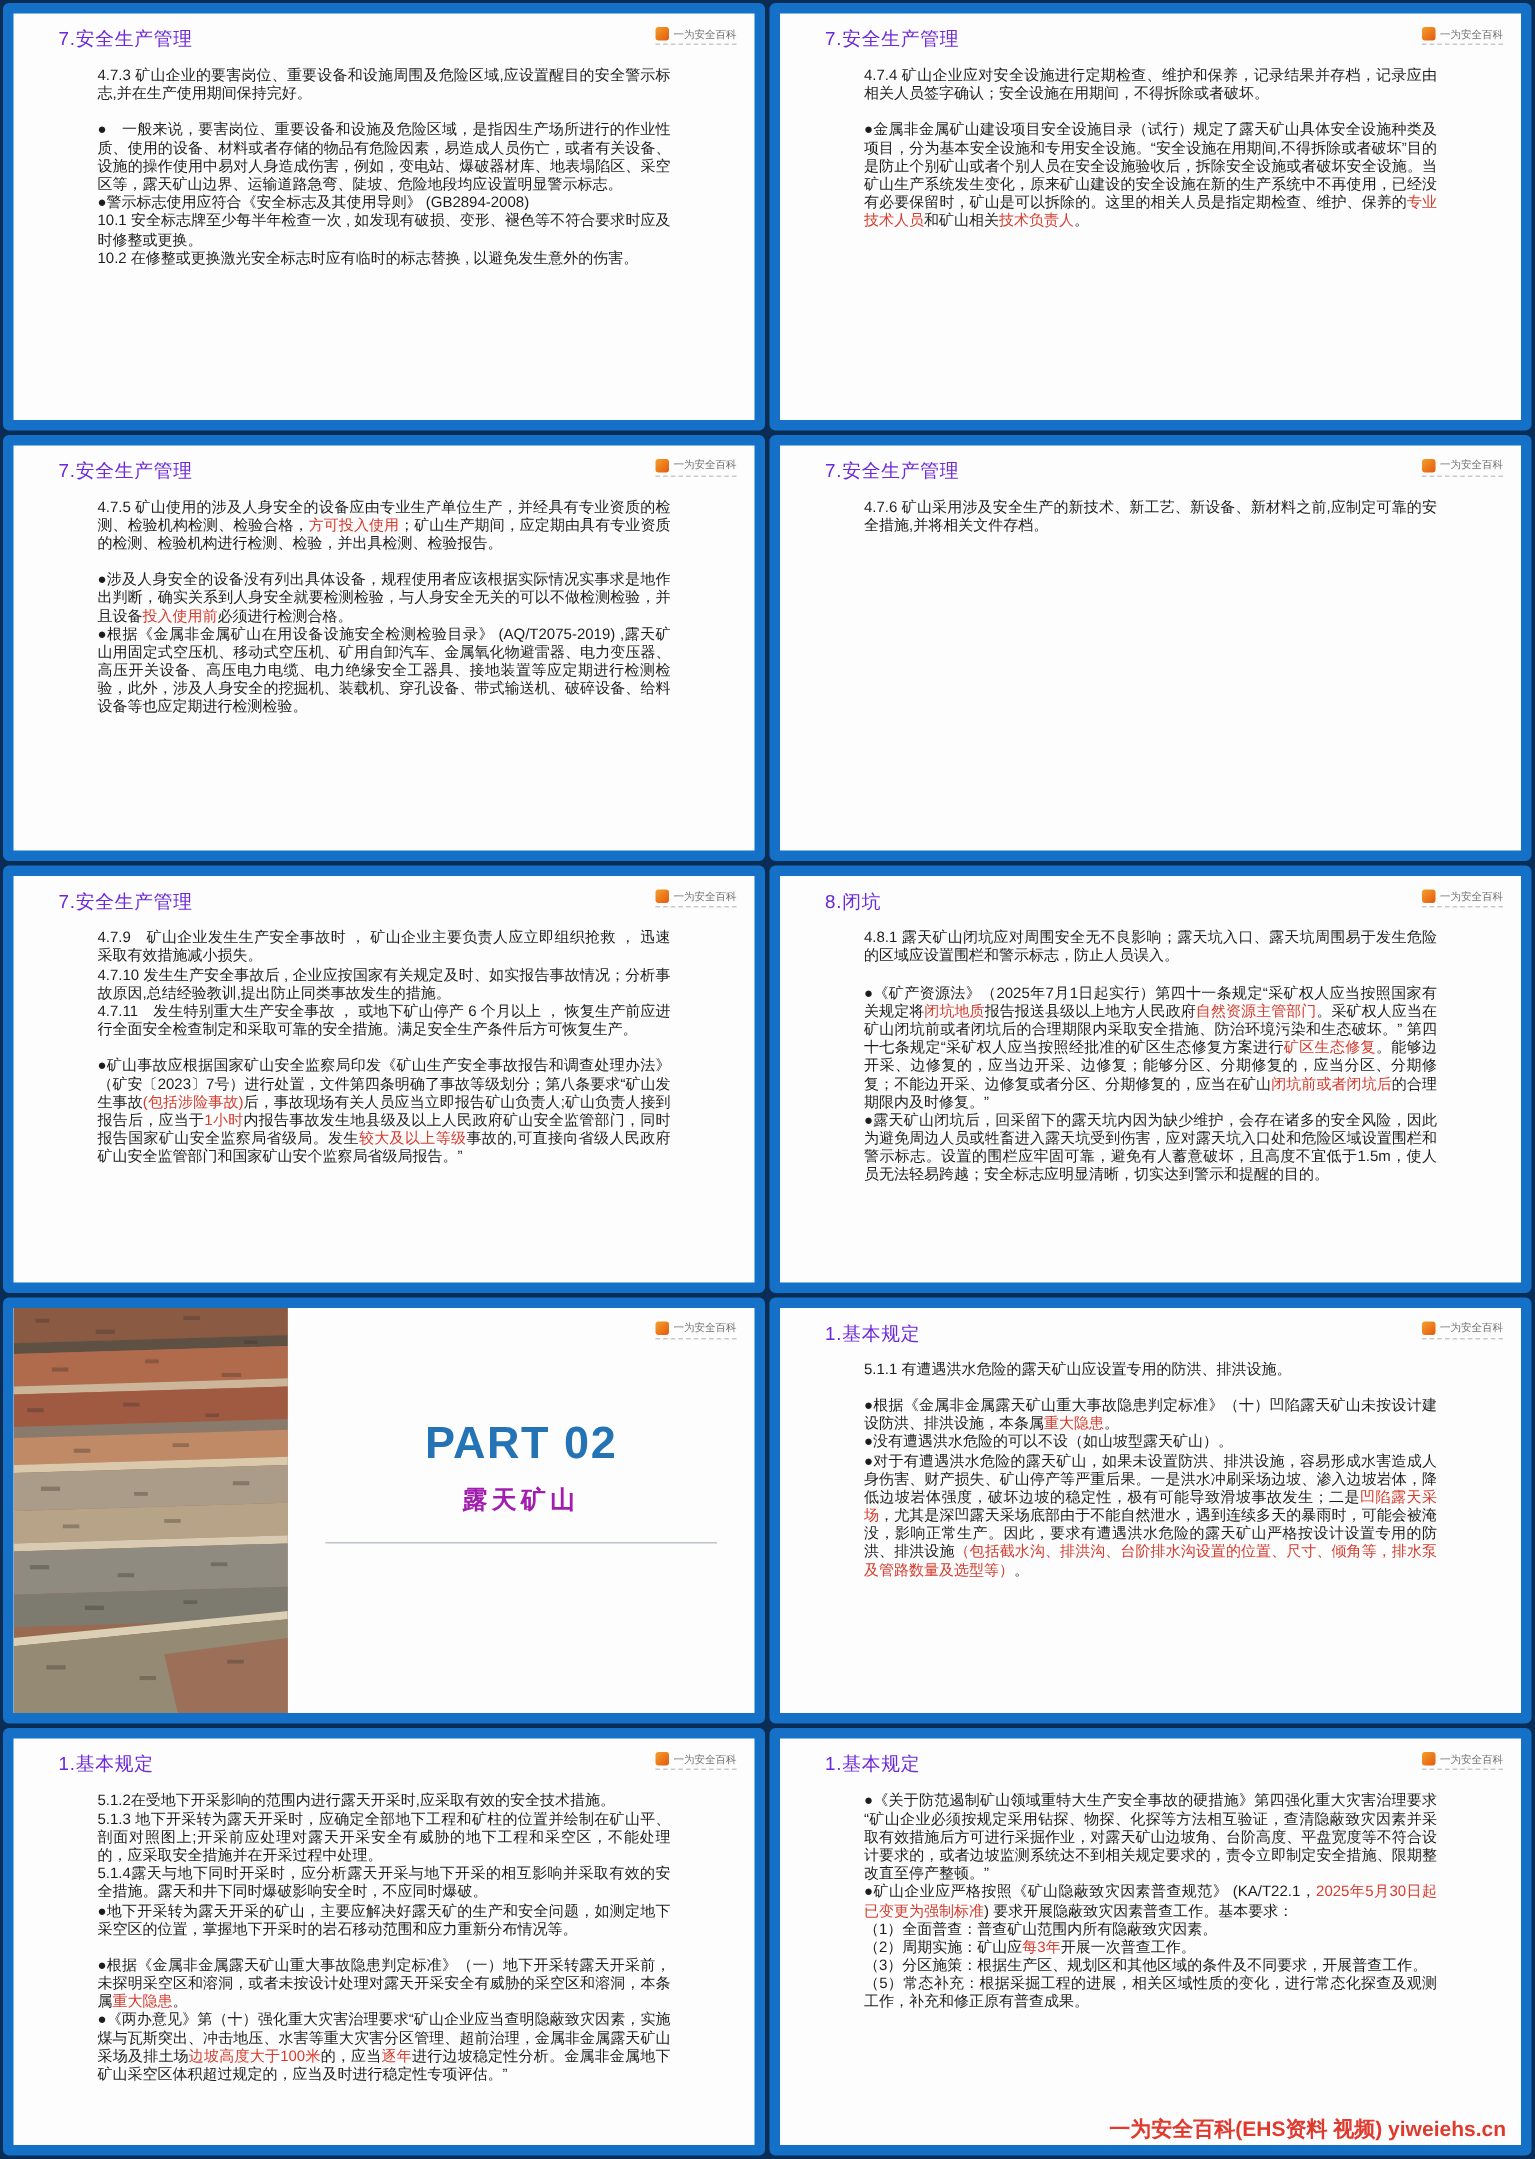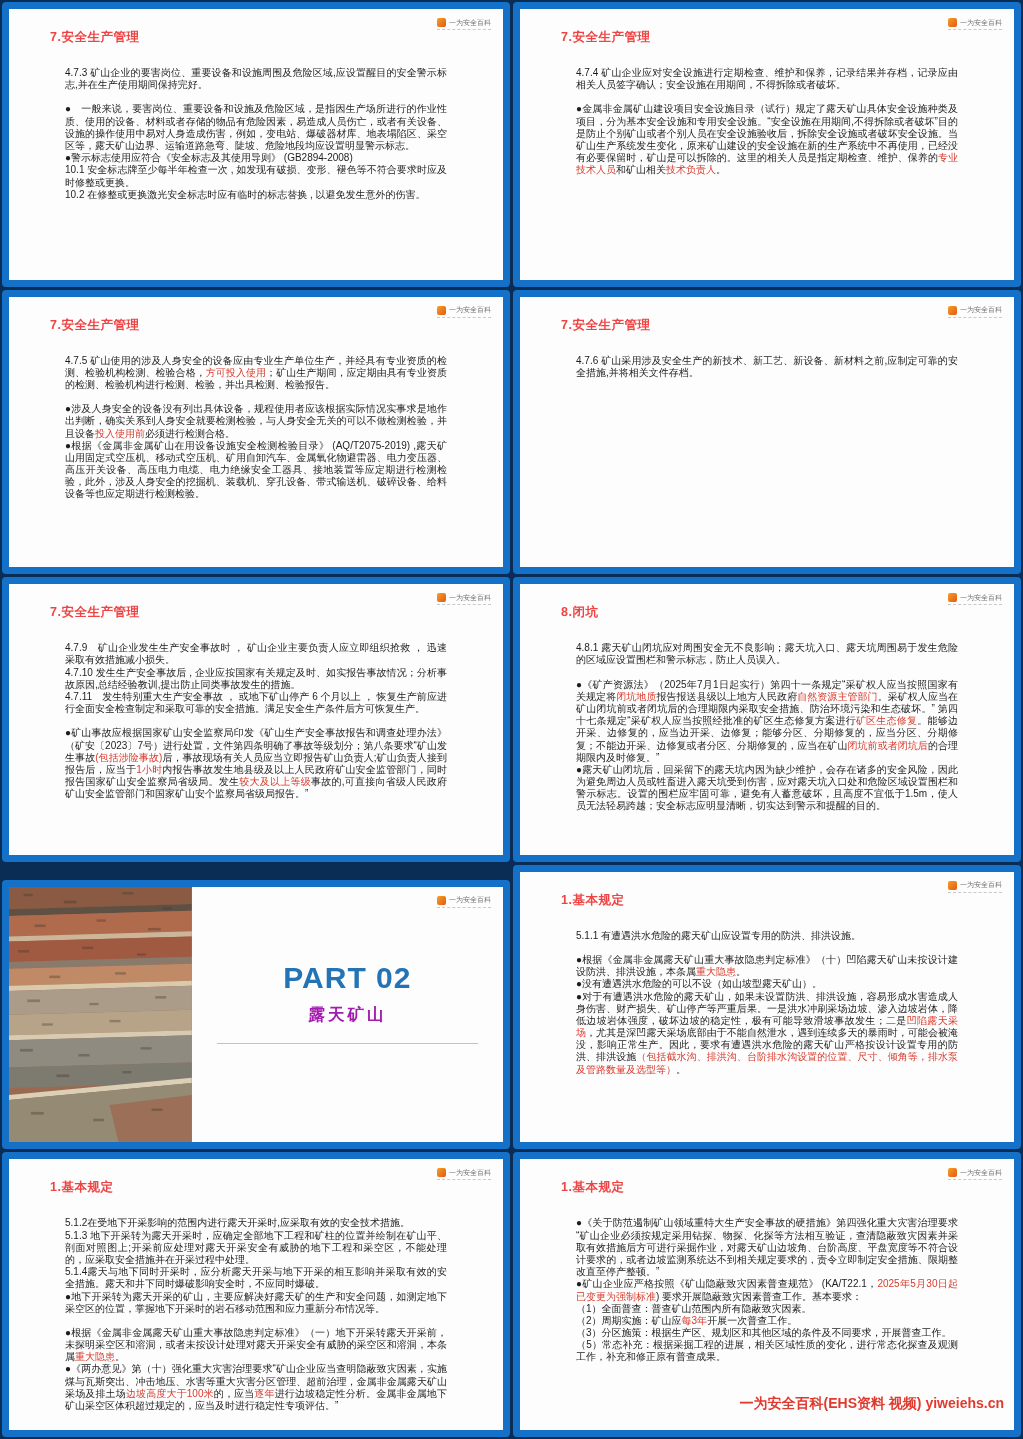--- a/index.html
+++ b/index.html
@@ -18,46 +18,46 @@
     background:#fdfdfd;
     border:7px solid #1571c7;
     border-radius:4px;
     overflow:hidden;
   }
   .slide-head{
     display:flex;justify-content:space-between;align-items:flex-start;
     padding:9px 12px 0 30px;
   }
   .slide-title{
-    margin:11px;font-size:12.5px;font-weight:bold;color:#ef4444;letter-spacing:.5px;
+    margin:0;font-size:12.5px;font-weight:normal;color:#6d28d9;letter-spacing:.5px;
   }
   .logo{
     display:flex;align-items:center;gap:3px;
     border-bottom:1px dashed #c9c9c9;padding-bottom:2px;height:12px;
   }
   .logo-mark{
     width:9px;height:9px;border-radius:2px;flex:0 0 auto;
     background:linear-gradient(135deg,#f6a02a,#e2590f);
   }
   .logo-text{font-size:7px;color:#707070;white-space:nowrap;}
   .slide-body{
     margin:10px 56px 0 56px;
     font-size:10px;line-height:1.22;color:#1d1d1d;
     text-align:justify;
   }
   .para{margin:0;}
   .para.gap{margin-top:12px;}
   .seg{color:inherit;}
   .seg.red{color:#d63a2c;}
   .watermark{
-    position:absolute;right:10px;bottom:17px;
+    position:absolute;right:10px;bottom:1px;
     font-size:14px;font-weight:bold;color:#e03a2e;white-space:nowrap;
   }
   
-  .slide.divider{padding:0;margin-top:15px;}
+  .slide.divider{padding:0;}
   .photo{position:absolute;left:0;top:0;bottom:0;width:37%;}
   .photo svg{width:100%;height:100%;display:block;}
   .divider-right{position:absolute;left:37%;right:0;top:0;bottom:0;text-align:center;}
   .divider-right .logo{position:absolute;top:9px;right:12px;}
   .part-title{margin-top:74px;font-size:30px;font-weight:800;color:#2373b5;letter-spacing:1px;}
   .part-subtitle{margin-top:9px;font-size:16.5px;font-weight:bold;color:#a21caf;letter-spacing:3px;}
   .part-rule{margin:17px auto 0;width:84%;border-top:1px solid #bcc3ca;height:0;}
 </style>
 </head>
 <body>

